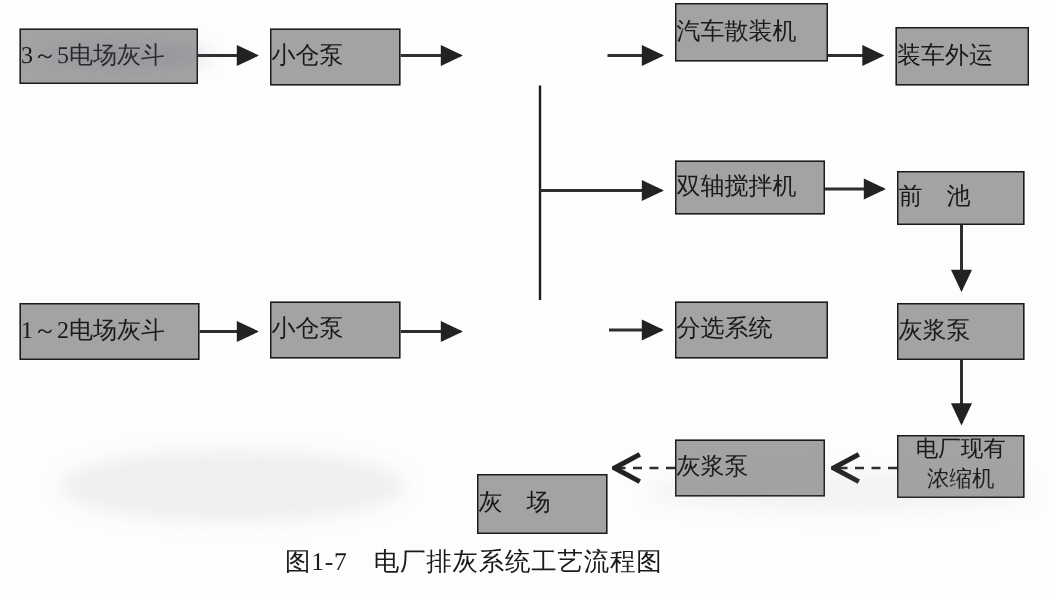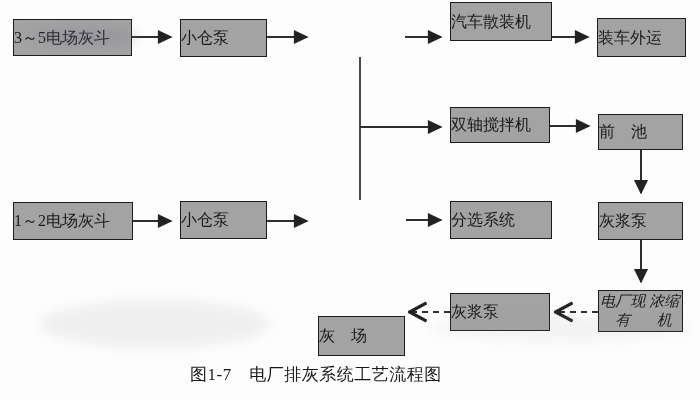--- a/index.html
+++ b/index.html
@@ -12,21 +12,21 @@
   .canvas{position:absolute;inset:0;}
   .node{
     position:absolute;
     border:1.5px solid #1c1c1c;
     background:#a3a3a3;
     display:flex;align-items:center;justify-content:flex-start;
     font-size:16px;line-height:1.2;text-align:center;
     box-sizing:border-box;
     z-index:2;
   }
-  .node.two-line{font-size:15px;flex-direction:row;line-height:1.3;font-style:italic;}
+  .node.two-line{font-size:15px;flex-direction:column;line-height:1.3;}
   #connectors{position:absolute;left:0;top:0;z-index:1;}
   .caption{
     position:absolute;left:190px;top:363px;
     font-size:17px;letter-spacing:0.5px;white-space:nowrap;z-index:2;
   }
   .smudge{
     position:absolute;border-radius:50%;
     filter:blur(6px);pointer-events:none;z-index:3;
   }
   .smudge.s1{left:30px;top:30px;width:110px;height:14px;background:rgba(120,110,140,0.28);}

